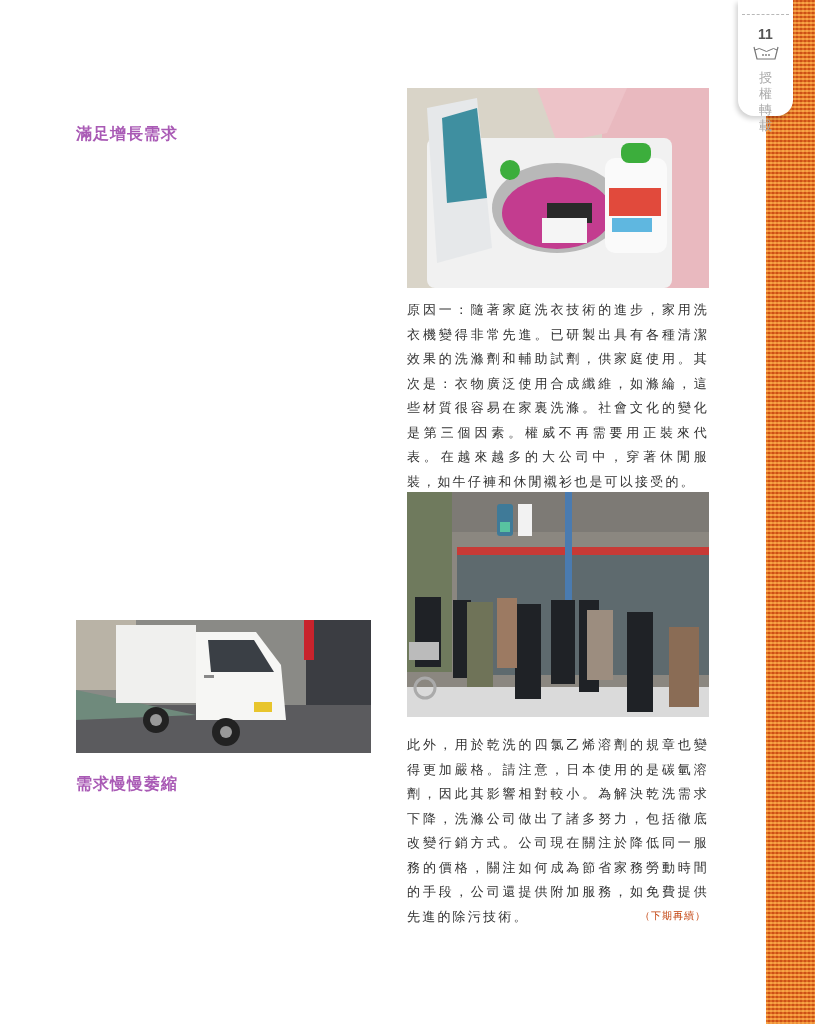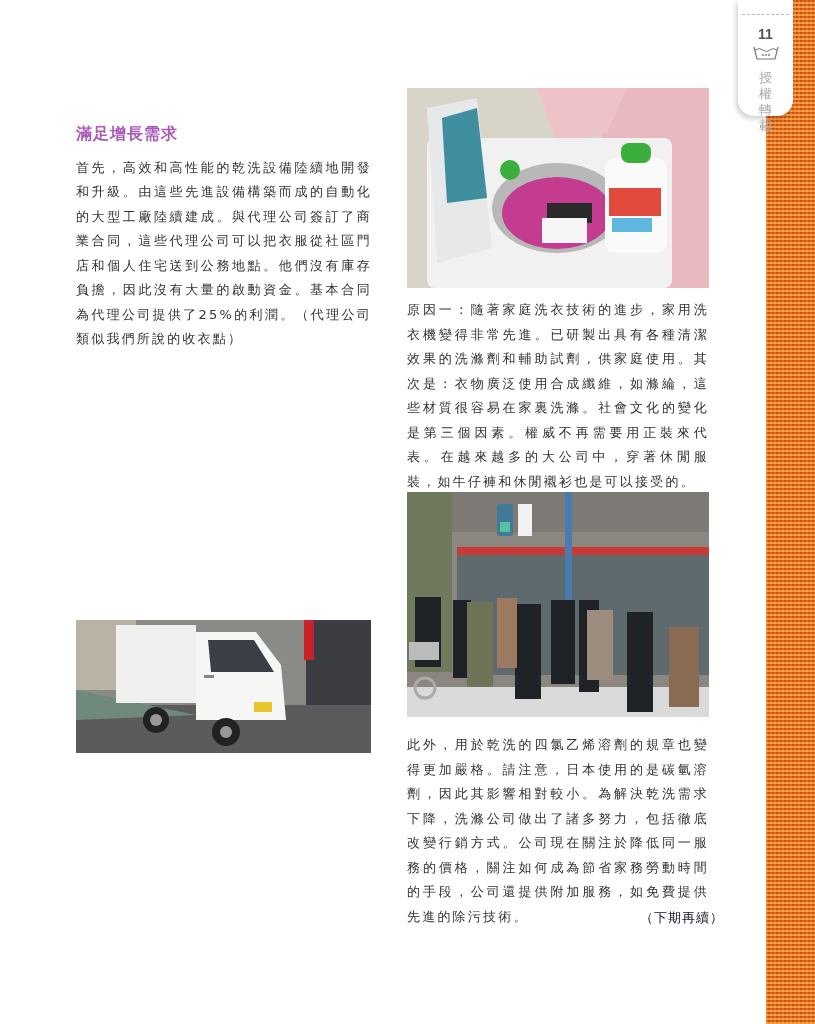--- a/index.html
+++ b/index.html
@@ -28,30 +28,29 @@
   .tab .num { position: absolute; left: 0; right: 0; top: 26px; font-size: 14px; font-weight: bold; color: #555; font-family: "Liberation Sans", sans-serif; }
   .tab .wash { position: absolute; left: 15px; top: 46px; width: 26px; height: 14px; }
   .tab .vlabel { position: absolute; left: 0; right: 0; top: 70px; font-size: 13px; line-height: 16px; color: #a8a8a8; letter-spacing: 0; }
   .tab .vlabel span { display: block; }
 
   .col { position: absolute; font-size: 13px; line-height: 24.5px; letter-spacing: 2.2px; color: #333; text-align: justify; }
   .col p { margin: 0; }
   .heading { font-size: 16px; color: #a95ab5; letter-spacing: 1px; margin: 0; }
 
   .photo { position: absolute; overflow: hidden; background: #ccc; }
-  .continued { position: absolute; left: 640px; top: 909px; font-size: 13px; letter-spacing: 1px; color: #0f172a; }
+  .continued { position: absolute; left: 640px; top: 909px; font-size: 10px; letter-spacing: 1px; color: #c2410c; }
 </style>
 </head>
 <body>
 
 <div class="page">
 
   <div class="col" style="left:76px; top:82px; width:296px;">
     <h2 class="heading" style="margin-bottom:9px;margin-top:40px;">滿足增長需求</h2>
-    <p style="margin-bottom:11px;">首先，高效和高性能的乾洗設備陸續地開發和升級。由這些先進設備構築而成的自動化的大型工廠陸續建成。與代理公司簽訂了商業合同，這些代理公司可以把衣服從社區門店和個人住宅送到公務地點。他們沒有庫存負擔，因此沒有大量的啟動資金。基本合同為代理公司提供了25%的利潤。（代理公司類似我們所說的收衣點）</p>
   </div>
 
   <div class="photo" style="left:76px; top:620px; width:295px; height:133px;">
     <svg width="295" height="133" viewBox="0 0 295 133">
       <rect width="295" height="133" fill="#8a8a86"></rect>
       <rect x="0" y="0" width="60" height="70" fill="#b9b3a6"></rect>
       <rect x="230" y="0" width="65" height="100" fill="#3b3d42"></rect>
       <rect x="228" y="0" width="10" height="40" fill="#c8232c"></rect>
       <rect x="0" y="85" width="295" height="48" fill="#5b5b5e"></rect>
       <polygon points="0,70 120,95 0,100" fill="#6f8a7c"></polygon>
@@ -61,20 +60,21 @@
       <rect x="128" y="55" width="10" height="3" fill="#888"></rect>
       <rect x="178" y="82" width="18" height="10" fill="#e8c52c"></rect>
       <circle cx="80" cy="100" r="13" fill="#222"></circle>
         <circle cx="80" cy="100" r="6" fill="#999"></circle>
       <circle cx="150" cy="112" r="14" fill="#222"></circle>
         <circle cx="150" cy="112" r="6" fill="#999"></circle>
     </svg>
   </div>
 
   <div class="col" style="left:76px; top:772px; width:296px;">
+    <h2 class="heading" style="margin-bottom:9px;">需求慢慢萎縮</h2>
   </div>
 
   <div class="photo" style="left:407px; top:88px; width:302px; height:200px;">
     <svg width="302" height="200" viewBox="0 0 302 200">
       <rect width="302" height="200" fill="#d9d4c8"></rect>
       <rect x="195" y="0" width="107" height="200" fill="#e9b9bf"></rect>
       <polygon points="130,0 220,0 200,45 150,55" fill="#edc3c8"></polygon>
       <rect x="20" y="50" width="245" height="150" rx="8" fill="#f1f1f1"></rect>
       <polygon points="20,20 70,10 85,160 30,175" fill="#e6e8ea"></polygon>
       <polygon points="35,30 70,20 80,110 40,115" fill="#3f8fa0"></polygon>

